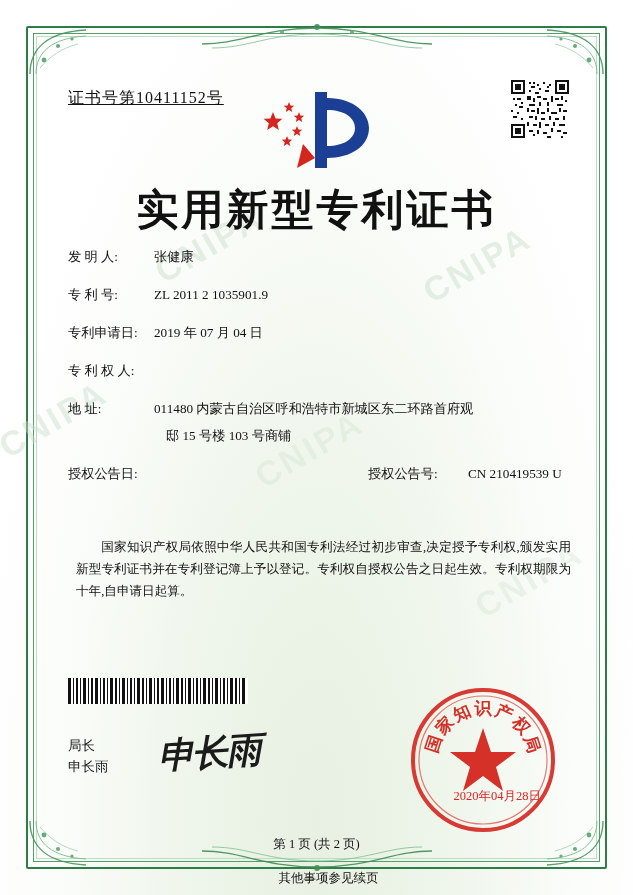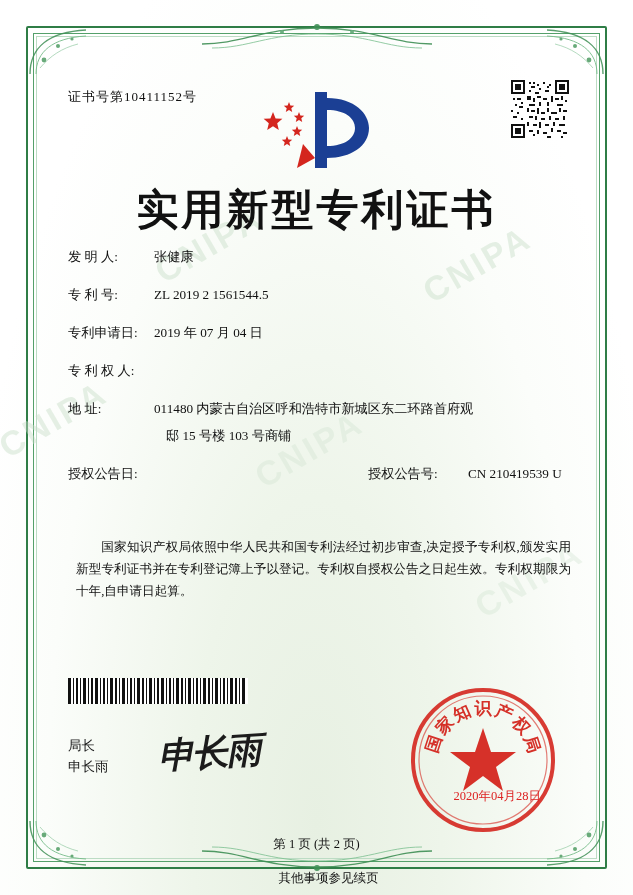--- a/index.html
+++ b/index.html
@@ -63,21 +63,21 @@
   .wm1{left:150px;top:225px;font-size:34px;transform:rotate(-30deg);}
   .wm2{left:418px;top:245px;font-size:34px;transform:rotate(-30deg);}
   .wm3{left:-6px;top:400px;font-size:34px;transform:rotate(-30deg);}
   .wm4{left:250px;top:430px;font-size:34px;transform:rotate(-30deg);opacity:.3;}
   .wm5{left:470px;top:560px;font-size:34px;transform:rotate(-30deg);opacity:.3;}
 
   .content{position:absolute;left:46px;top:46px;right:46px;bottom:46px;}
 
   .cert-no{
     position:absolute;left:22px;top:42px;
-    font-size:13px;letter-spacing:1px;color:#111;
+    font-size:16px;letter-spacing:1px;color:#111;text-decoration:underline;
   }
   
   .qr{
     position:absolute;right:18px;top:34px;
     width:58px;height:58px;
     background:#fff;
   }
 
   
   .logo{
@@ -345,21 +345,21 @@
 
     <div class="title">实用新型专利证书</div>
 
     <div class="fields">
       <div class="row">
         <div class="lbl">发 明 人:</div>
         <div class="val">张健康</div>
       </div>
       <div class="row">
         <div class="lbl">专 利 号:</div>
-        <div class="val">ZL 2019 2 1561544.5</div>
+        <div class="val">ZL 2011 2 1035901.9</div>
       </div>
       <div class="row">
         <div class="lbl">专利申请日:</div>
         <div class="val">2019 年 07 月 04 日</div>
       </div>
       <div class="row">
         <div class="lbl">专 利 权 人:</div>
       </div>
       <div class="row">
         <div class="lbl">地 址:</div>

